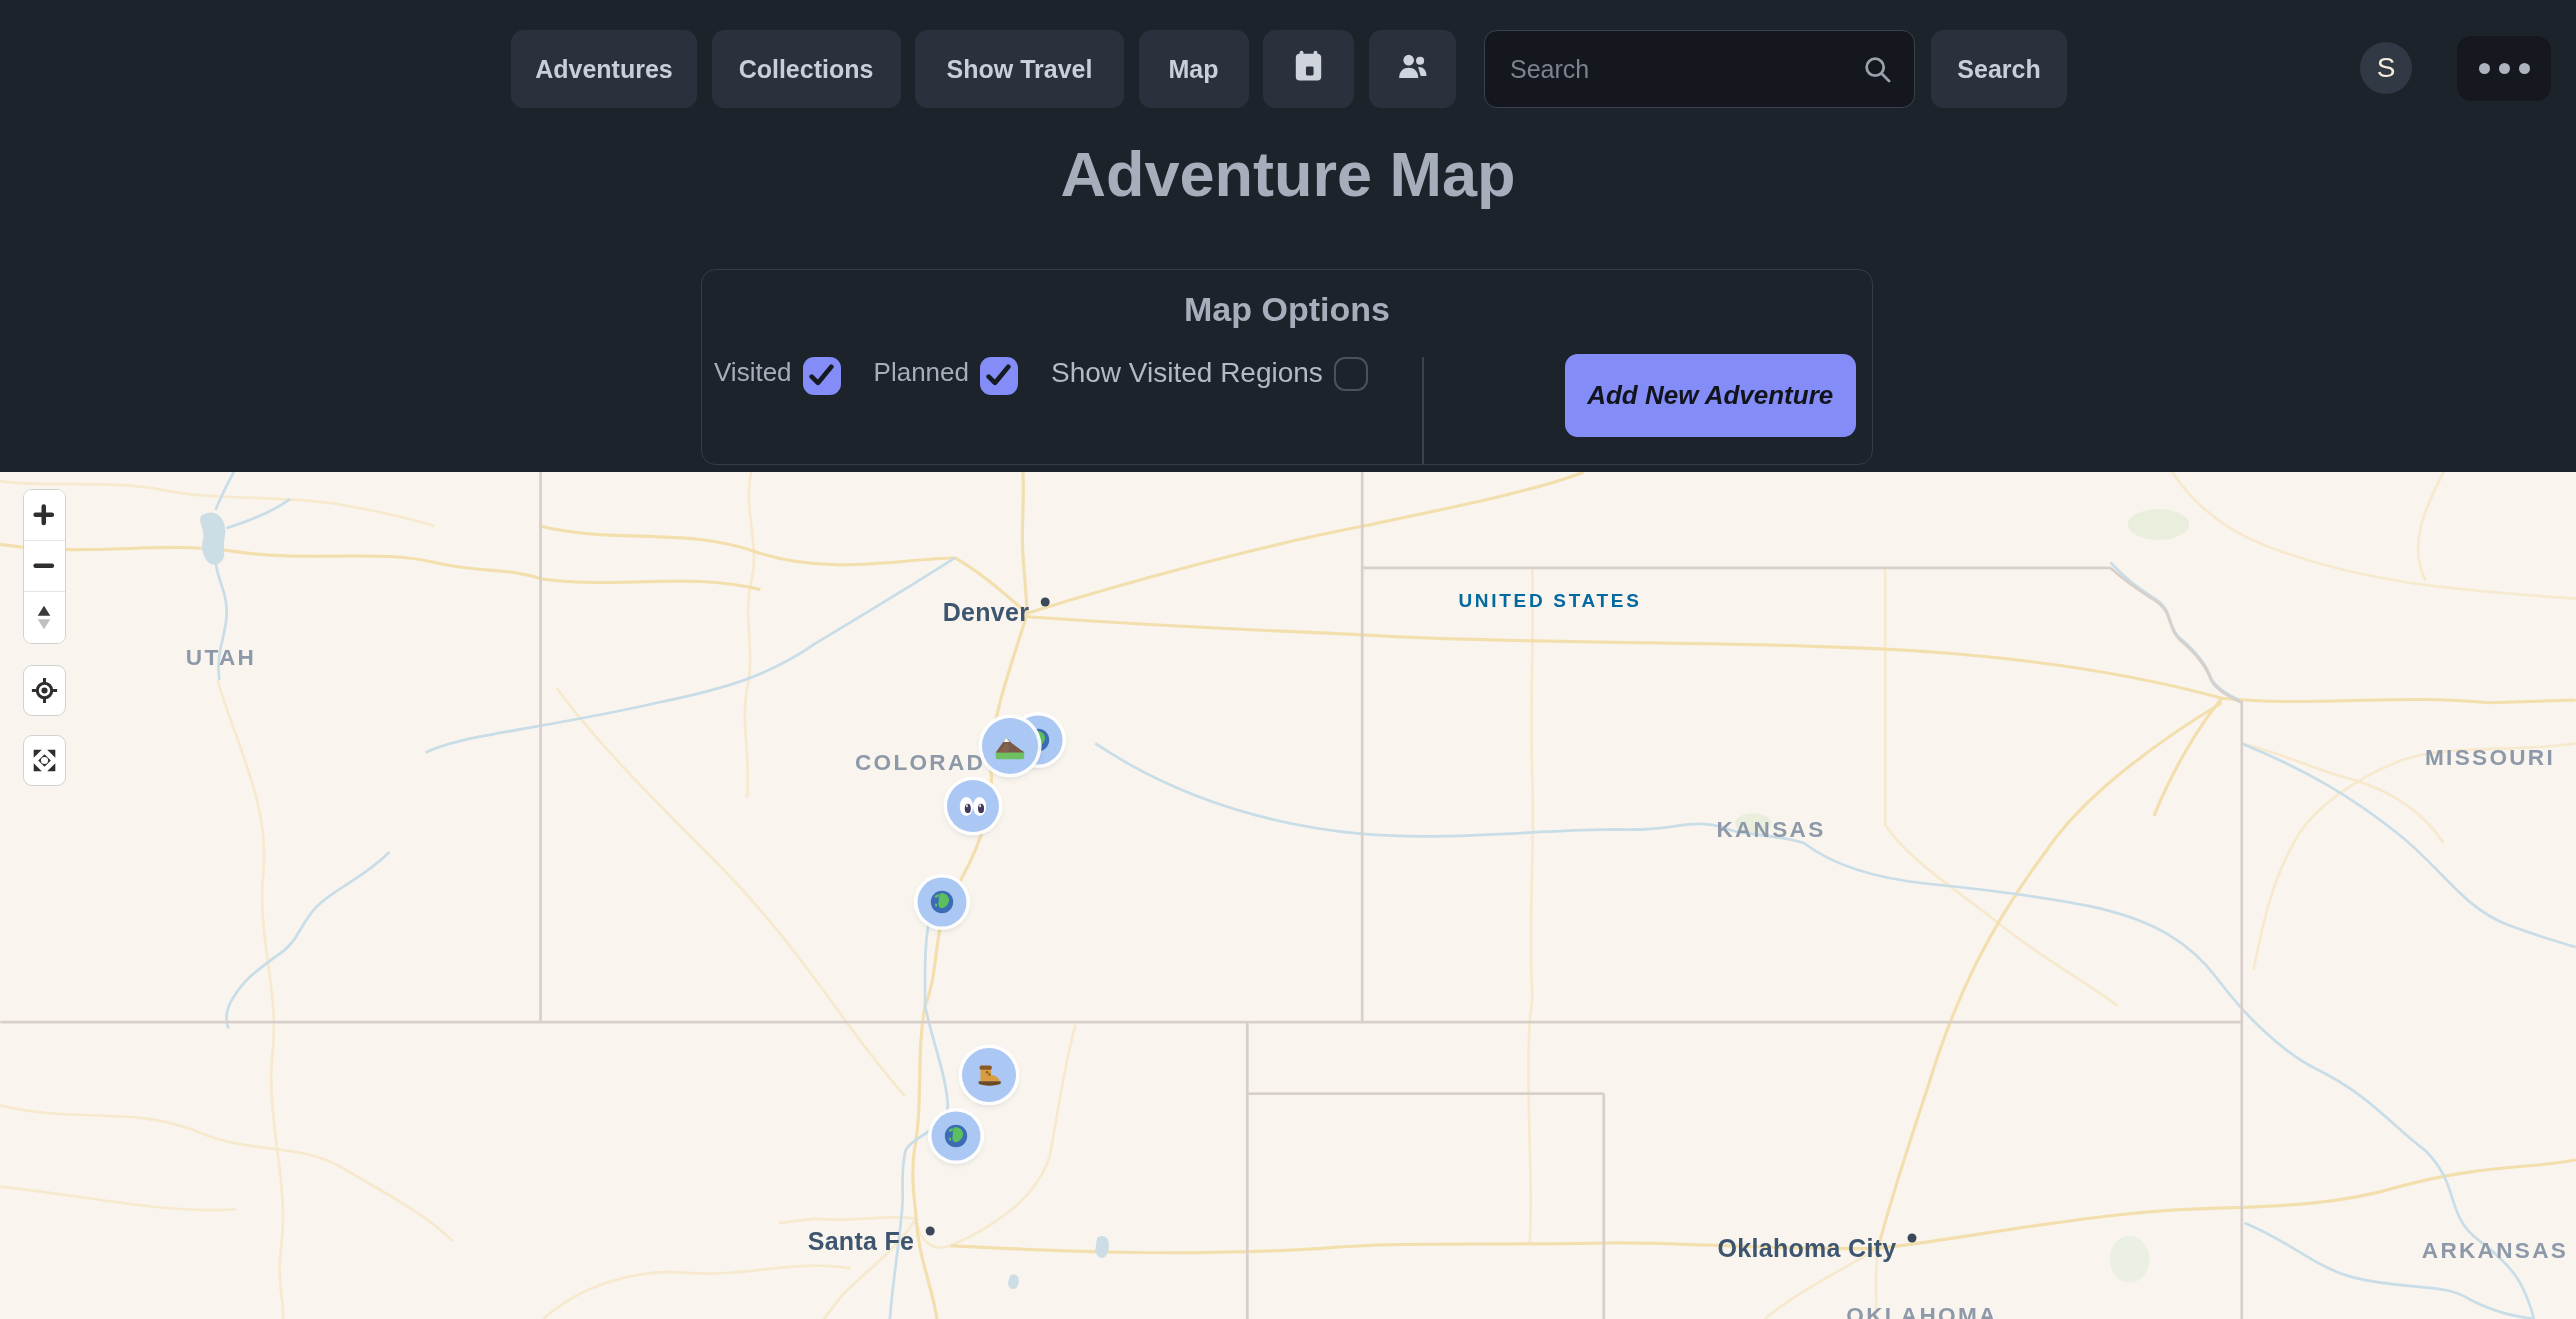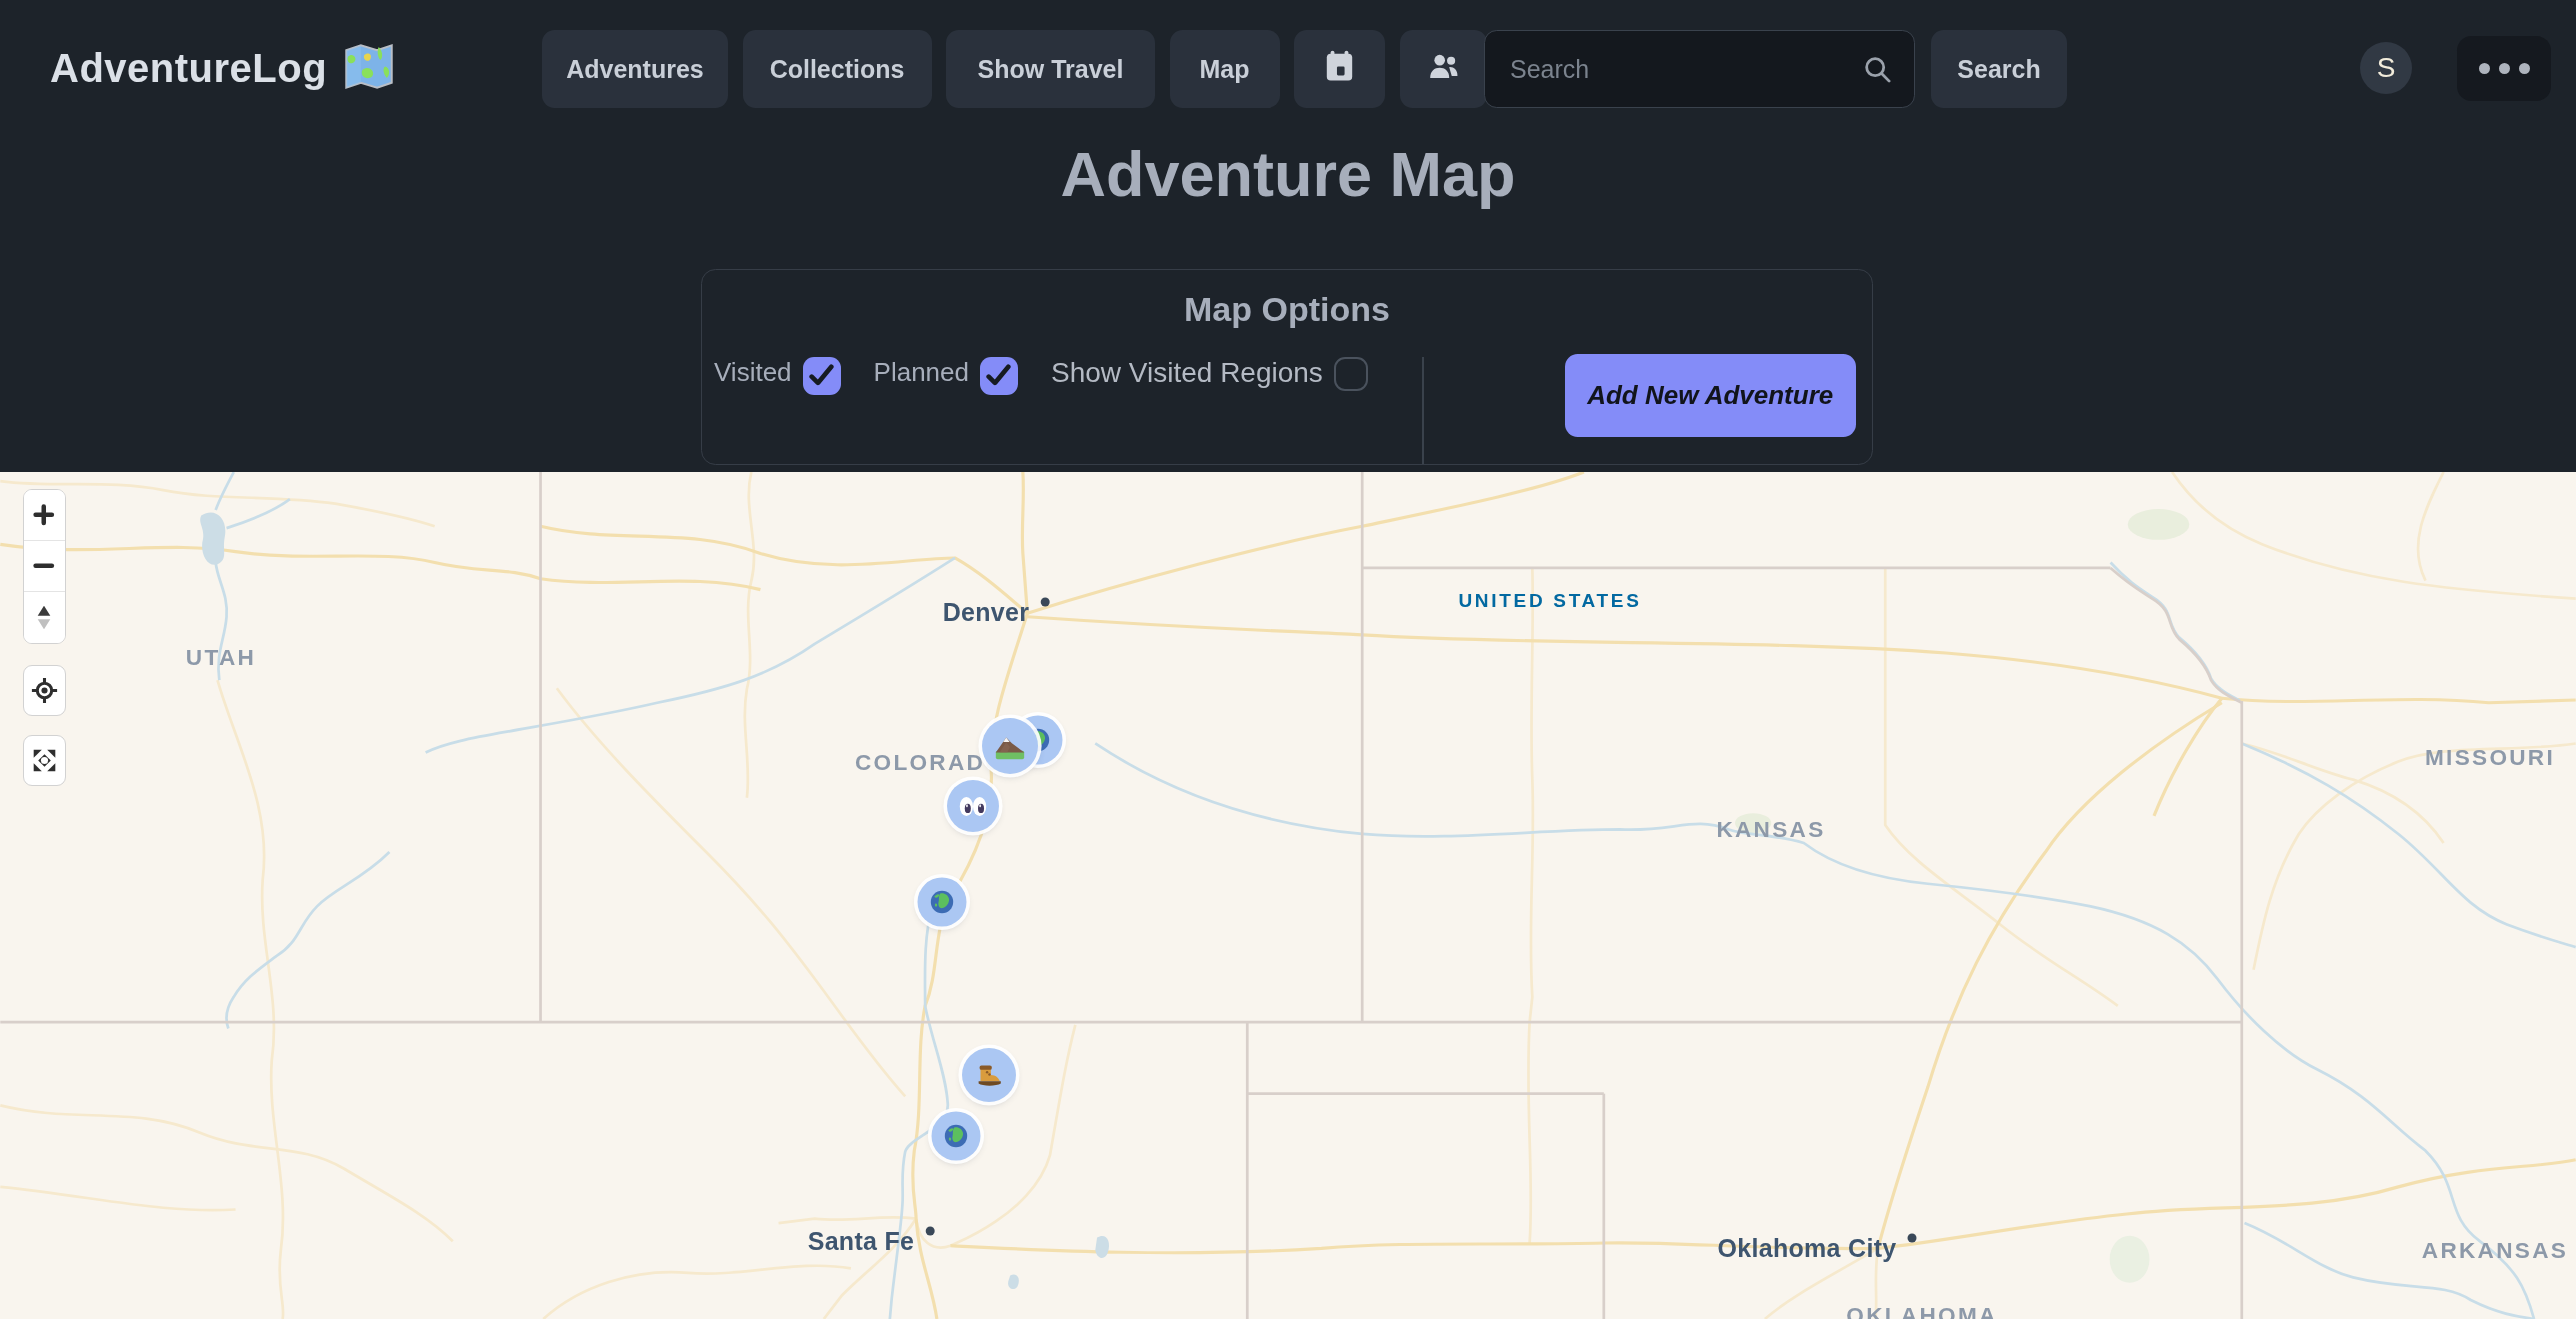--- a/index.html
+++ b/index.html
@@ -3,21 +3,21 @@
 <meta charset="utf-8">
 <style>
   * { margin:0; padding:0; box-sizing:border-box; }
   html,body { width:2576px; height:1320px; overflow:hidden; }
   body { position:relative; background:#1d232a; font-family:"Liberation Sans", sans-serif; }
 
   
   .navbar { position:absolute; left:0; top:0; width:2576px; height:136px; }
   .logo { position:absolute; left:50px; top:0; height:136px; display:flex; align-items:center; gap:16.3px; cursor:pointer; }
   .logo-text { font-size:40px; font-weight:bold; color:#dbe0e7; letter-spacing:0.5px; }
-  .nav-group { position:absolute; left:511px; top:30px; height:78px; display:flex; gap:14.5px;margin-left:31px; }
+  .nav-group { position:absolute; left:511px; top:30px; height:78px; display:flex; gap:14.5px; }
   .nav-btn { height:78px; border-radius:12.7px; background:#2a313c; color:#c9cfd8; font-size:25px; font-weight:bold;
              display:flex; align-items:center; justify-content:center; cursor:pointer; border:none; }
   .icon-btn { width:91px; }
   .search-wrap { position:absolute; left:1484px; top:30px; width:431px; height:78px; }
   .search-input { width:100%; height:100%; background:#14181e; border:1.8px solid #3a424d; border-radius:12.7px;
                   color:#c9cfd8; font-size:25px; padding:0 63px 0 25px; outline:none; font-family:"Liberation Sans",sans-serif; }
   .search-input::placeholder { color:#7b838e; }
   .search-wrap svg { position:absolute; right:22px; top:23.5px; }
   .search-btn { position:absolute; left:1931px; top:30px; width:136px; height:78px; }
   .avatar { position:absolute; left:2360px; top:42px; width:52px; height:52px; border-radius:50%; background:#313944;
@@ -59,34 +59,20 @@
   .ctrl-cell:last-child { border-bottom:none; }
   .ctrl-single { position:absolute; left:22.6px; width:43px; height:51px; background:#fff; border:1.8px solid #d2d2d2; border-radius:9px;
                  display:flex; align-items:center; justify-content:center; cursor:pointer; z-index:5; }
   .ctrl-locate { top:193px; }
   .ctrl-fullscreen { top:263px; }
 </style>
 </head>
 <body>
 
 <div class="navbar">
-  <div class="logo">
-    <span class="logo-text">AdventureLog</span>
-    <span>
-      <svg width="52" height="47" viewBox="0 0 32 28">
-        <path d="M2 4 L11 1 L21 4 L30 1 L30 24 L21 27 L11 24 L2 27 Z" fill="#7db3e8" stroke="#b9bec6" stroke-width="1.2"></path>
-        <path d="M2 4 L11 1 L11 24 L2 27 Z" fill="#8fc3f0" opacity="0.5"></path>
-        <path d="M3 8 C6 5 9 9 7 11 C5 13 2 12 3 8 Z" fill="#8ae05a"></path>
-        <path d="M12 16 C16 13 20 17 18 20 C15 23 10 20 12 16 Z" fill="#8ae05a"></path>
-        <path d="M22 2 C24 4 25 8 23 10 C21 8 21 4 22 2 Z" fill="#8ae05a"></path>
-        <path d="M26 14 C29 15 29 19 27 21 C25 19 24 15 26 14 Z" fill="#8ae05a"></path>
-        <path d="M13 7 C15 5 18 6 17 9 C16 12 12 10 13 7 Z" fill="#e8d44d"></path>
-      </svg>
-    </span>
-  </div>
 
   <div class="nav-group">
     <button class="nav-btn" style="width:186px">Adventures</button>
     <button class="nav-btn" style="width:189px">Collections</button>
     <button class="nav-btn" style="width:209px">Show Travel</button>
     <button class="nav-btn" style="width:110px">Map</button>
     <button class="nav-btn icon-btn">
       <span>
         <svg width="31" height="33" viewBox="0 0 24 26">
           <rect x="2" y="3" width="20" height="21" rx="3" fill="#cfd4dc"></rect>

